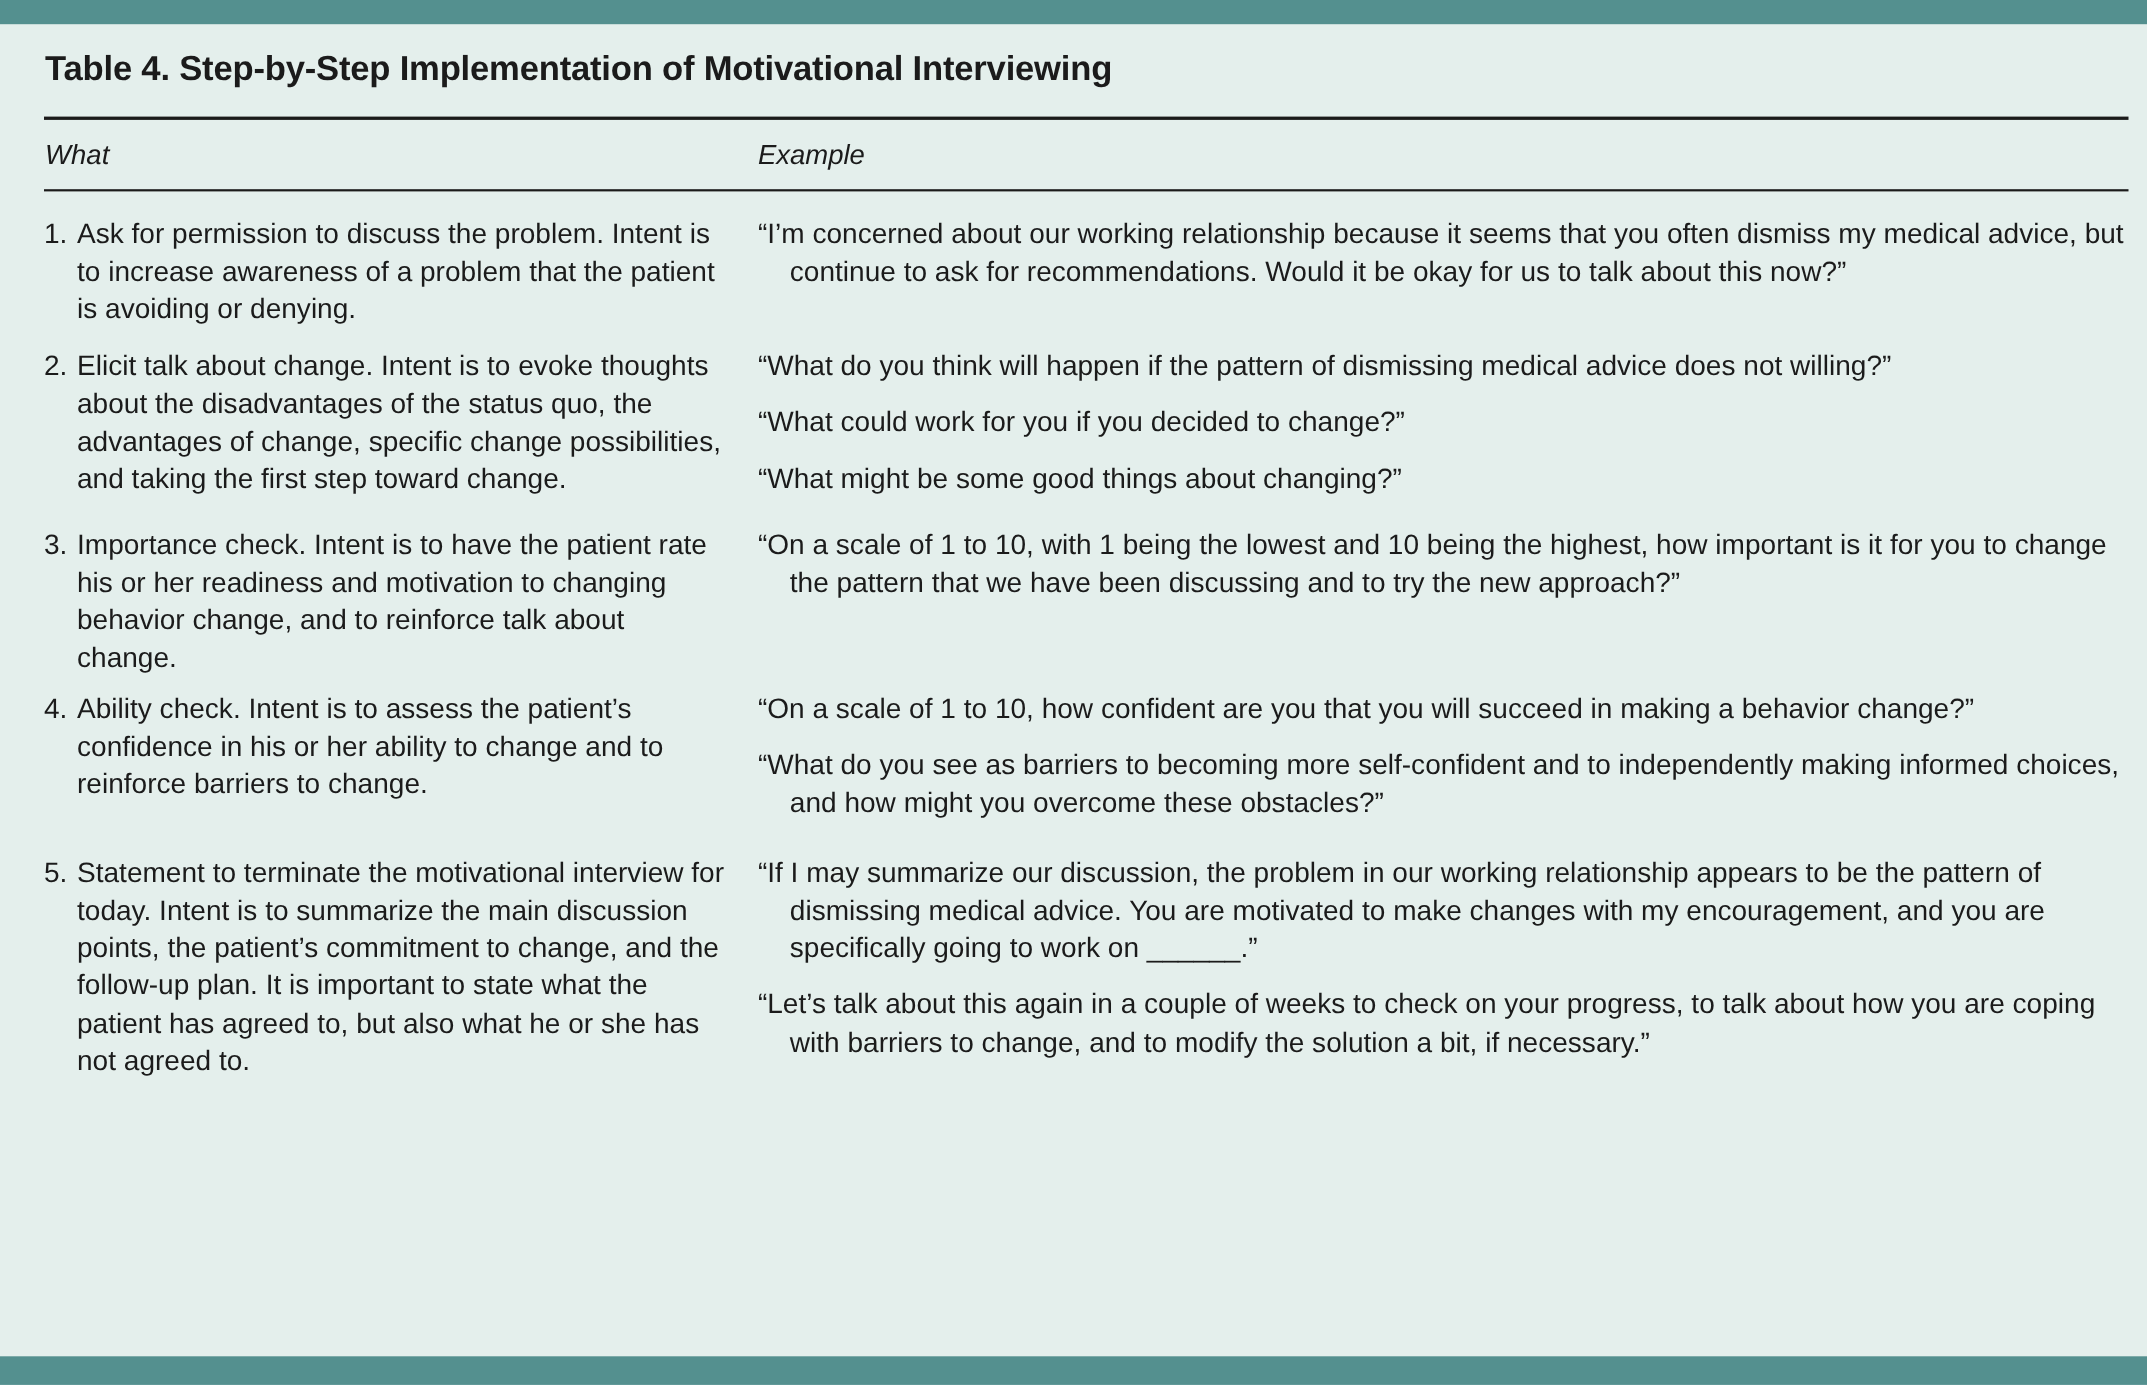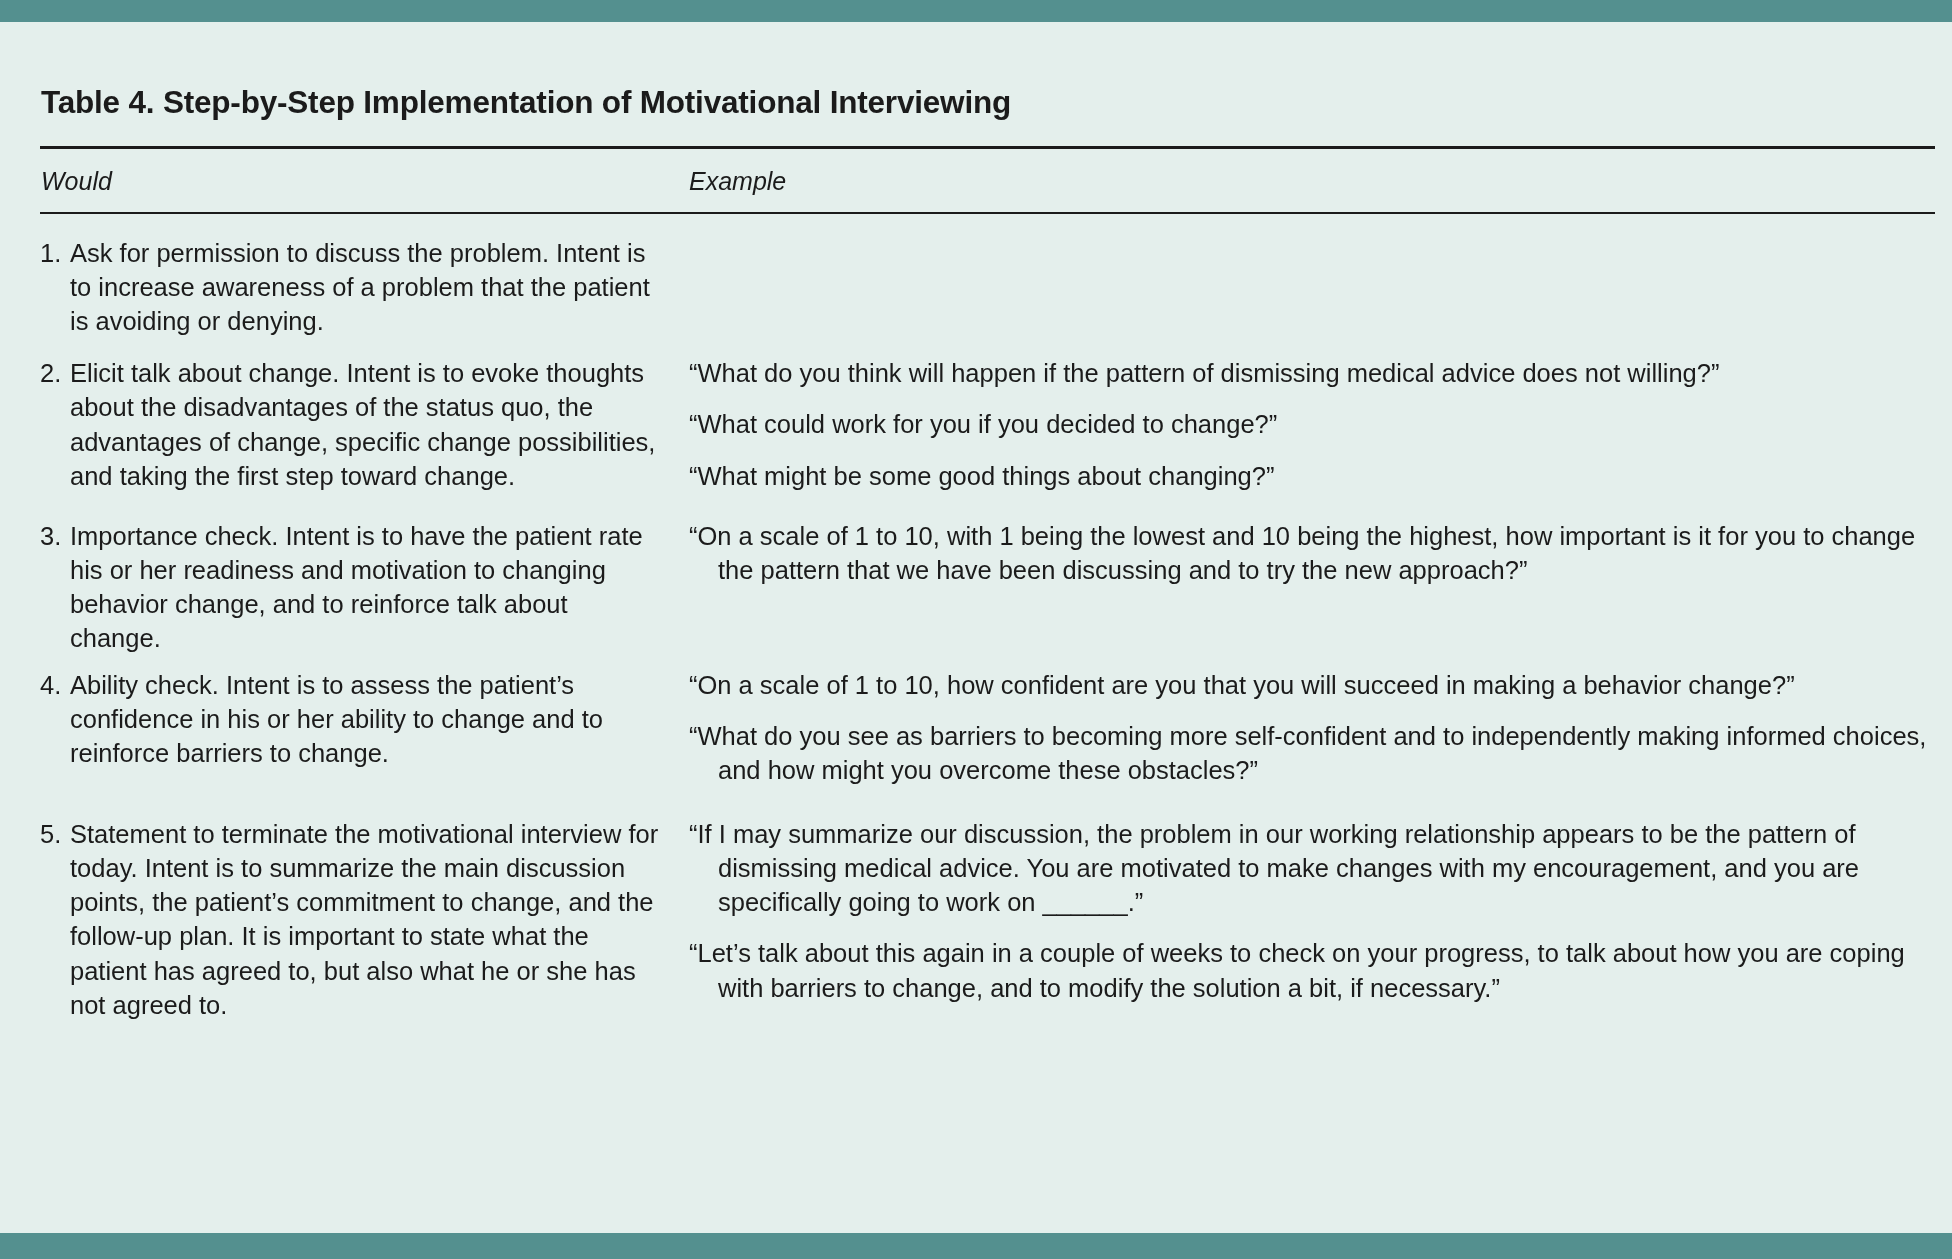--- a/index.html
+++ b/index.html
@@ -35,21 +35,20 @@
     height: 26px;
     background: #54908f;
     flex: 0 0 auto;
   }
 
   .table-body {
     flex: 1 1 auto;
     padding: 0 17px 0 40px;
     box-sizing: border-box;
     position: relative;
-    margin-top: 40px;
   }
 
   .table-title {
     font-size: 31.5px;
     font-weight: bold;
     color: #1b1b1b;
     letter-spacing: -0.2px;
     padding: 22px 0 0 1px;
     line-height: 1.2;
   }
@@ -142,33 +141,36 @@
 
   <div class="rule-top"></div>
 
   <div class="table-body">
 
     <div class="table-title">Table 4. Step-by-Step Implementation of Motivational Interviewing</div>
 
     <hr class="hr-thick">
 
     <div class="col-head-row">
-      <div class="col-head col-step">Would</div>
+      <div class="col-head col-step">What</div>
       <div class="col-head col-example">Example</div>
     </div>
 
     <hr class="hr-thin">
 
     <div class="rows" id="rows-container">
         <div class="trow" style="margin-bottom: 14px;">
           <div class="cell-step">
             <div class="step-item">
               <span class="step-num">1.</span>
               <span class="step-text">Ask for permission to discuss the problem. Intent is to increase awareness of a problem that the patient is avoiding or denying.</span>
             </div>
+          </div>
+          <div class="cell-example">
+            <div class="example-item">“I’m concerned about our working relationship because it seems that you often dismiss my medical advice, but continue to ask for recommendations. Would it be okay for us to talk about this now?”</div>
           </div>
         </div>
         <div class="trow" style="margin-bottom: 22px;">
           <div class="cell-step">
             <div class="step-item">
               <span class="step-num">2.</span>
               <span class="step-text">Elicit talk about change. Intent is to evoke thoughts about the disadvantages of the status quo, the advantages of change, specific change possibilities, and taking the first step toward change.</span>
             </div>
           </div>
           <div class="cell-example">

